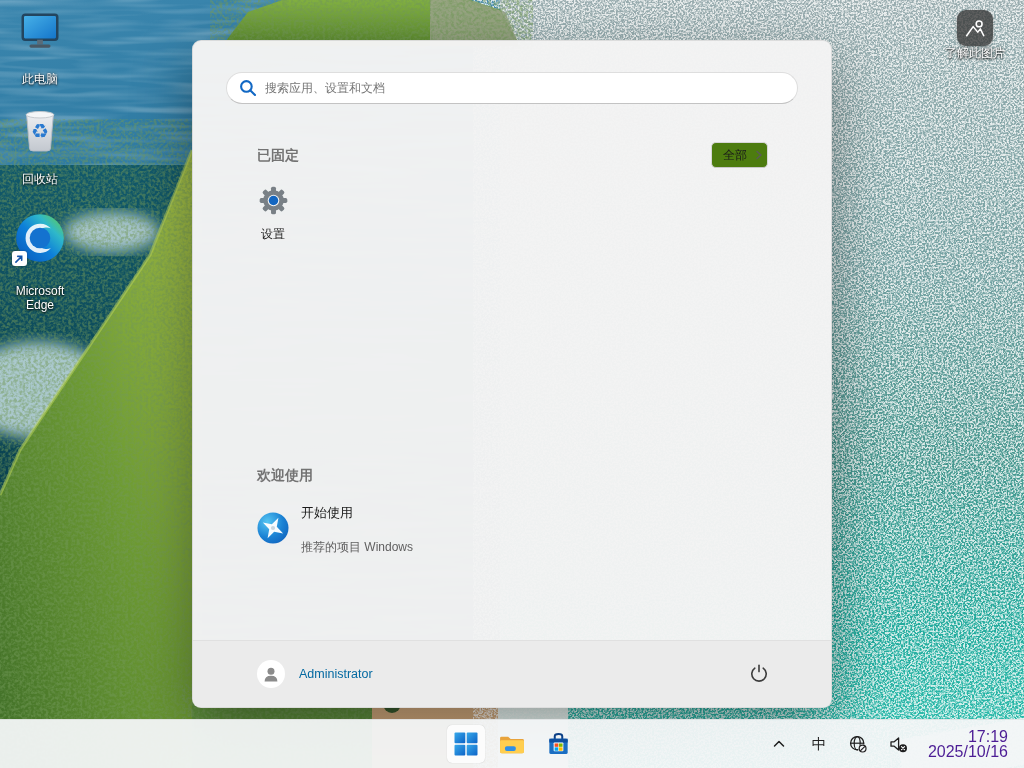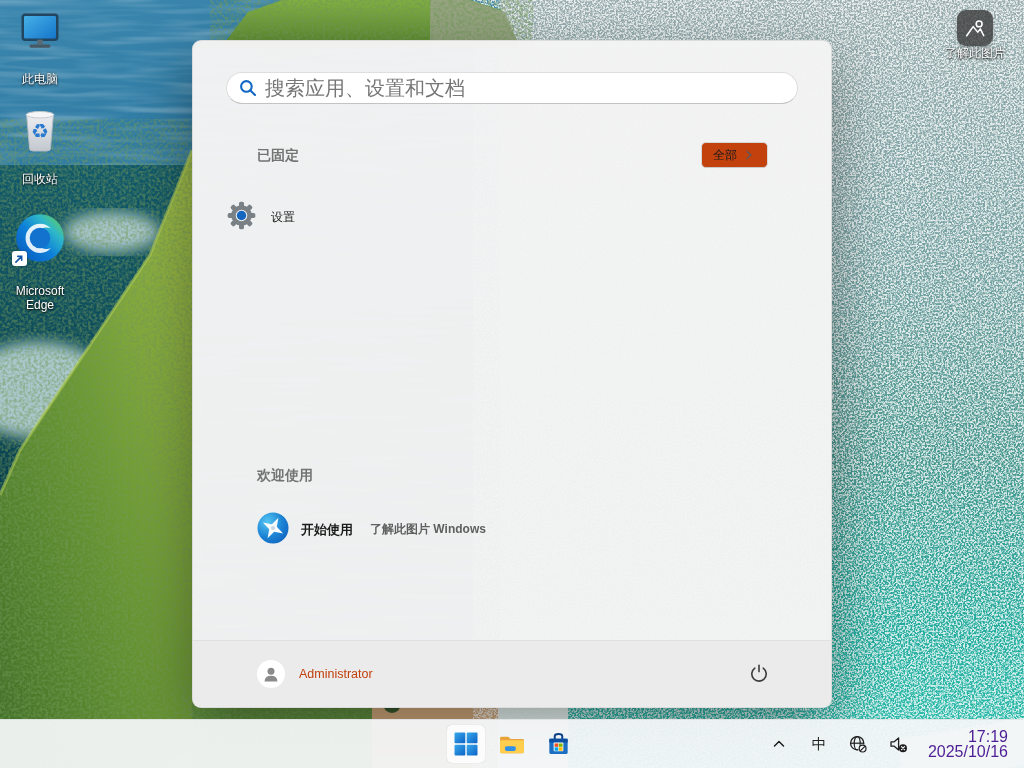--- a/index.html
+++ b/index.html
@@ -37,61 +37,61 @@
   .start-menu{
     position:absolute;left:192px;top:40px;width:640px;height:668px;
     background:rgba(243,243,243,.98);border:1px solid rgba(0,0,0,.09);
     border-radius:9px;box-shadow:0 24px 58px rgba(0,0,0,.38);
     box-sizing:border-box;overflow:hidden;
   }
   .search-wrap{position:absolute;left:33px;right:33px;top:31px;height:32px;}
   .search-input{
     width:100%;height:100%;box-sizing:border-box;border-radius:17px;
     border:1px solid #dedede;border-bottom-color:#c3c3c3;background:#fff;
-    padding:0 14px 0 38px;font-size:20px;color:#1b1b1b;outline:none;
+    padding:0 14px 0 38px;font-size:12px;color:#1b1b1b;outline:none;
     font-family:inherit;
   }
   .search-input::placeholder{color:#767676;}
   .search-glyph{position:absolute;left:13px;top:7px;pointer-events:none;}
 
   .section-title{
     position:absolute;left:64px;font-size:14px;font-weight:bold;color:#737373;
   }
   .all-btn{
-    position:absolute;right:63px;top:101px;height:26px;padding:0 13px 0 11px;
-    display:flex;align-items:center;gap:7px;background:#c2410c;
+    position:absolute;right:63px;top:101px;height:26px;padding:0 3px 0 11px;
+    display:flex;align-items:center;gap:7px;background:#4d7c0f;
     border:1px solid #d7d7d7;border-bottom-color:#c9c9c9;border-radius:5px;
     font-size:12px;color:#1a1a1a;cursor:default;font-family:inherit;
   }
   .pin-grid{position:absolute;left:32px;top:143px;display:flex;}
   .pin-tile{
-    width:96px;height:66px;display:flex;flex-direction:row;align-items:center;
-    justify-content:flex-start;gap:13px;border-radius:4px;cursor:default;
+    width:96px;height:66px;display:flex;flex-direction:column;align-items:center;
+    justify-content:flex-start;gap:5px;border-radius:4px;cursor:default;
   }
   .pin-tile .tile-label{font-size:12px;color:#1b1b1b;white-space:nowrap;}
 
   .rec-item{
     position:absolute;left:54px;top:465px;width:300px;height:48px;
     display:flex;align-items:center;gap:12px;padding-left:10px;border-radius:4px;cursor:default;
   }
-  .rec-text{display:flex;flex-direction:row;gap:17px;font-weight:bold;}
+  .rec-text{display:flex;flex-direction:column;gap:17px;}
   .rec-title{font-size:13px;color:#1b1b1b;}
   .rec-sub{font-size:12px;color:#5f5f5f;}
 
   .menu-footer{
     position:absolute;left:0;right:0;bottom:0;height:66px;
     background:#ebebeb;border-top:1px solid #e0e0e0;
     display:flex;align-items:center;
   }
   .user-chip{display:flex;align-items:center;gap:14px;margin-left:64px;cursor:default;}
   .avatar{
     width:28px;height:28px;border-radius:50%;background:#fff;
     display:flex;align-items:center;justify-content:center;overflow:hidden;
   }
-  .user-name{font-size:12.5px;color:#c2410c;}
+  .user-name{font-size:12.5px;color:#0369a1;}
   .power-btn{
     position:absolute;right:56px;top:17px;width:32px;height:32px;border-radius:4px;
     display:flex;align-items:center;justify-content:center;background:transparent;border:none;cursor:default;
   }
 
   
   .taskbar{
     position:absolute;left:0;right:0;bottom:0;height:48px;
     background:rgba(243,245,247,.95);border-top:1px solid rgba(0,0,0,.06);
   }
@@ -327,21 +327,21 @@
             </defs>
           <circle cx="16" cy="16" r="15.5" fill="url(#gs)"></circle>
           <g transform="rotate(28 16 16)">
             <path d="M16,4.5 L18.8,13.2 L27.5,16 L18.8,18.8 L16,27.5 L13.2,18.8 L4.5,16 L13.2,13.2 Z" fill="#ffffff" opacity="0.96"></path>
           </g>
           <circle cx="16" cy="16" r="2.1" fill="#c9d6df"></circle>
         </svg>
       </span>
       <span class="rec-text">
         <span class="rec-title">开始使用</span>
-        <span class="rec-sub">了解此图片 Windows</span>
+        <span class="rec-sub">推荐的项目 Windows</span>
       </span>
     </div>
 
     <div class="menu-footer">
       <div class="user-chip">
         <span class="avatar">
           <svg width="16" height="16" viewBox="0 0 16 16">
             <circle cx="8" cy="5.3" r="3.5" fill="#8b8b8b"></circle>
             <path d="M1.6,15.6 Q1.6,9.8 8,9.8 Q14.4,9.8 14.4,15.6 Z" fill="#8b8b8b"></path>
           </svg>

